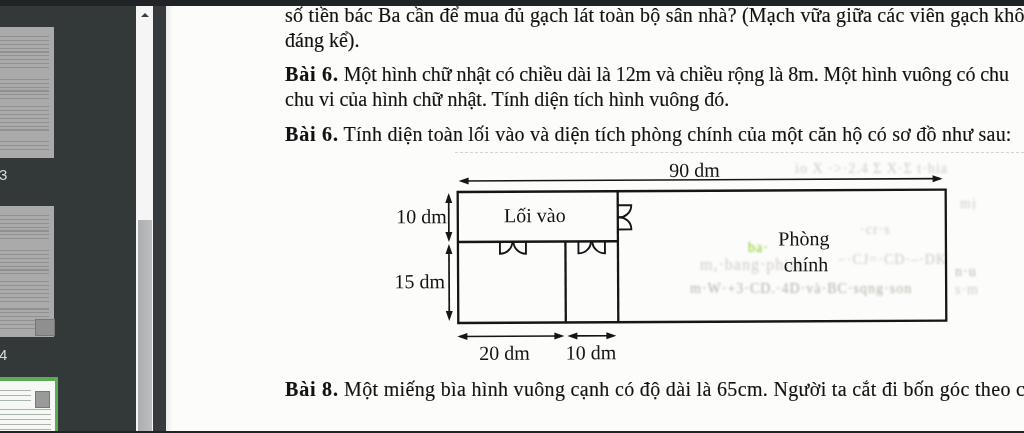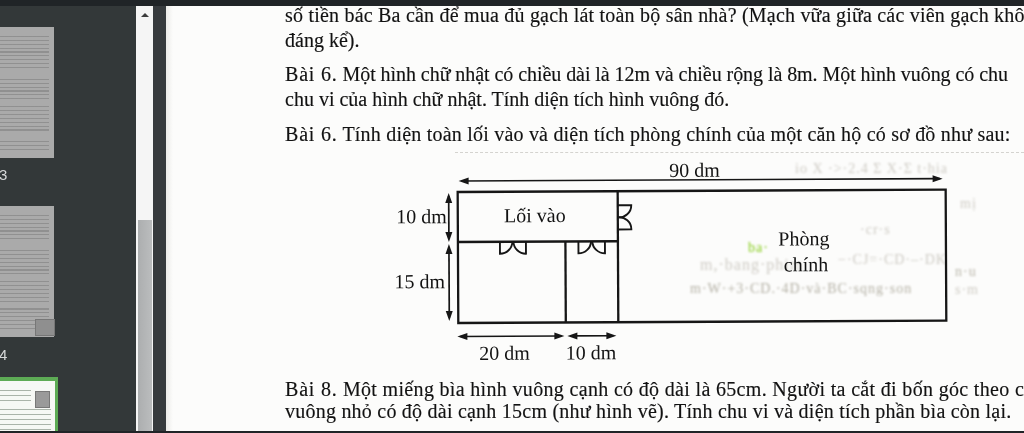--- a/index.html
+++ b/index.html
@@ -22,21 +22,21 @@
   #th3 .inner{position:absolute;left:3px;top:4px;right:3px;bottom:0;background:#f6f8f5}
   .faint{position:absolute;color:#cfccc5;font-size:14px;white-space:nowrap;filter:blur(0.8px);letter-spacing:1px}
   
   #sbtrack{left:136px;top:6px;width:17px;height:427px;background:#f5f5f5}
   #sbarrow{left:141px;top:13px;width:0;height:0;border-left:4px solid transparent;border-right:4px solid transparent;border-bottom:4px solid #3c3c3c}
   #sbthumb{left:138px;top:220px;width:14px;height:213px;background:linear-gradient(to right,#acaeaf,#bbbdbe)}
   #gap{left:153px;top:6px;width:13px;height:425px;background:#373b3e}
   
   #page{left:166px;top:6px;width:858px;height:425px;background:linear-gradient(to right,#ecece9 0px,#fcfcfb 7px)}
   .txt{left:285px;white-space:nowrap;color:#121212;font-size:20px;line-height:24.6px;width:900px}
-  .txt b{font-weight:normal;letter-spacing:0.8px}
+  .txt b{font-weight:bold;letter-spacing:0.8px}
   .txt{-webkit-text-stroke:0.15px #121212}
 </style>
 </head>
 <body>
 <div class="abs" id="sidebar"></div>
 <div class="abs thumb" id="th1">
     <div class="tlines"></div>
   <div class="tgap" style="top:44px;height:5px"></div>
   <div class="tgap" style="top:75px;height:4px"></div>
   <div class="tgap" style="top:106px;height:5px"></div>
@@ -61,21 +61,21 @@
 <div class="abs" id="sbarrow"></div>
 <div class="abs" id="sbthumb"></div>
 <div class="abs" id="gap"></div>
 <div class="abs" id="page"></div>
 <div class="abs" id="topbar"></div>
 <div class="abs" id="botbar"></div>
 
 <div class="abs txt" id="p1" style="top:3px"><span style="letter-spacing:0.21px">số tiền bác Ba cần để mua đủ gạch lát toàn bộ sân nhà? (Mạch vữa giữa các viên gạch khô</span><br>đáng kể).</div>
 <div class="abs txt" id="p2" style="top:62px"><b>Bài 6.</b><span style="letter-spacing:-0.06px"> Một hình chữ nhật có chiều dài là 12m và chiều rộng là 8m. Một hình vuông có chu</span><br>chu vi của hình chữ nhật. Tính diện tích hình vuông đó.</div>
 <div class="abs txt" id="p3" style="top:122px"><b>Bài 6.</b><span style="letter-spacing:0.21px"> Tính diện toàn lối vào và diện tích phòng chính của một căn hộ có sơ đồ như sau:</span></div>
-<div class="abs txt" id="p4" style="top:379px;line-height:21.5px"><b>Bài 8.</b><span style="letter-spacing:0.33px"> Một miếng bìa hình vuông cạnh có độ dài là 65cm. Người ta cắt đi bốn góc theo c</span><br><span style="letter-spacing:0.23px">vuông nhỏ có độ dài cạnh 15cm (như hình vẽ). Tính chu vi và diện tích phần bìa còn lại.</span></div>
+<div class="abs txt" id="p4" style="top:379px;line-height:21.5px"><b>Bài 8.</b><span style="letter-spacing:0.33px"> Một miếng bìa hình vuông cạnh có độ dài là 65cm. Người ta cắt đi bốn góc theo c</span><br></div>
 
 <div class="abs" style="left:455px;top:152px;width:569px;border-top:1.5px dashed #d4d3cf"></div>
 <div class="faint" style="left:795px;top:161px">io&nbsp;X&nbsp;·&gt;·2.4&nbsp;Σ&nbsp;X·Σ&nbsp;t·hia</div>
 <div class="faint" style="left:748px;top:240px;color:#84cc16">ba·</div>
 <div class="faint" style="left:960px;top:196px">mị</div>
 <div class="faint" style="left:860px;top:222px">·cr·s</div>
 <div class="faint" style="left:955px;top:264px;color:#b9b6aa">n·u</div>
 <div class="faint" style="left:838px;top:252px">−·CJ=·CD·–·DK</div>
 <div class="faint" style="left:690px;top:281px;color:#b4b1a5">m·W·+3·CD.·4D·và·BC·sqng·son</div>
 <div class="faint" style="left:955px;top:282px">s·m</div>

